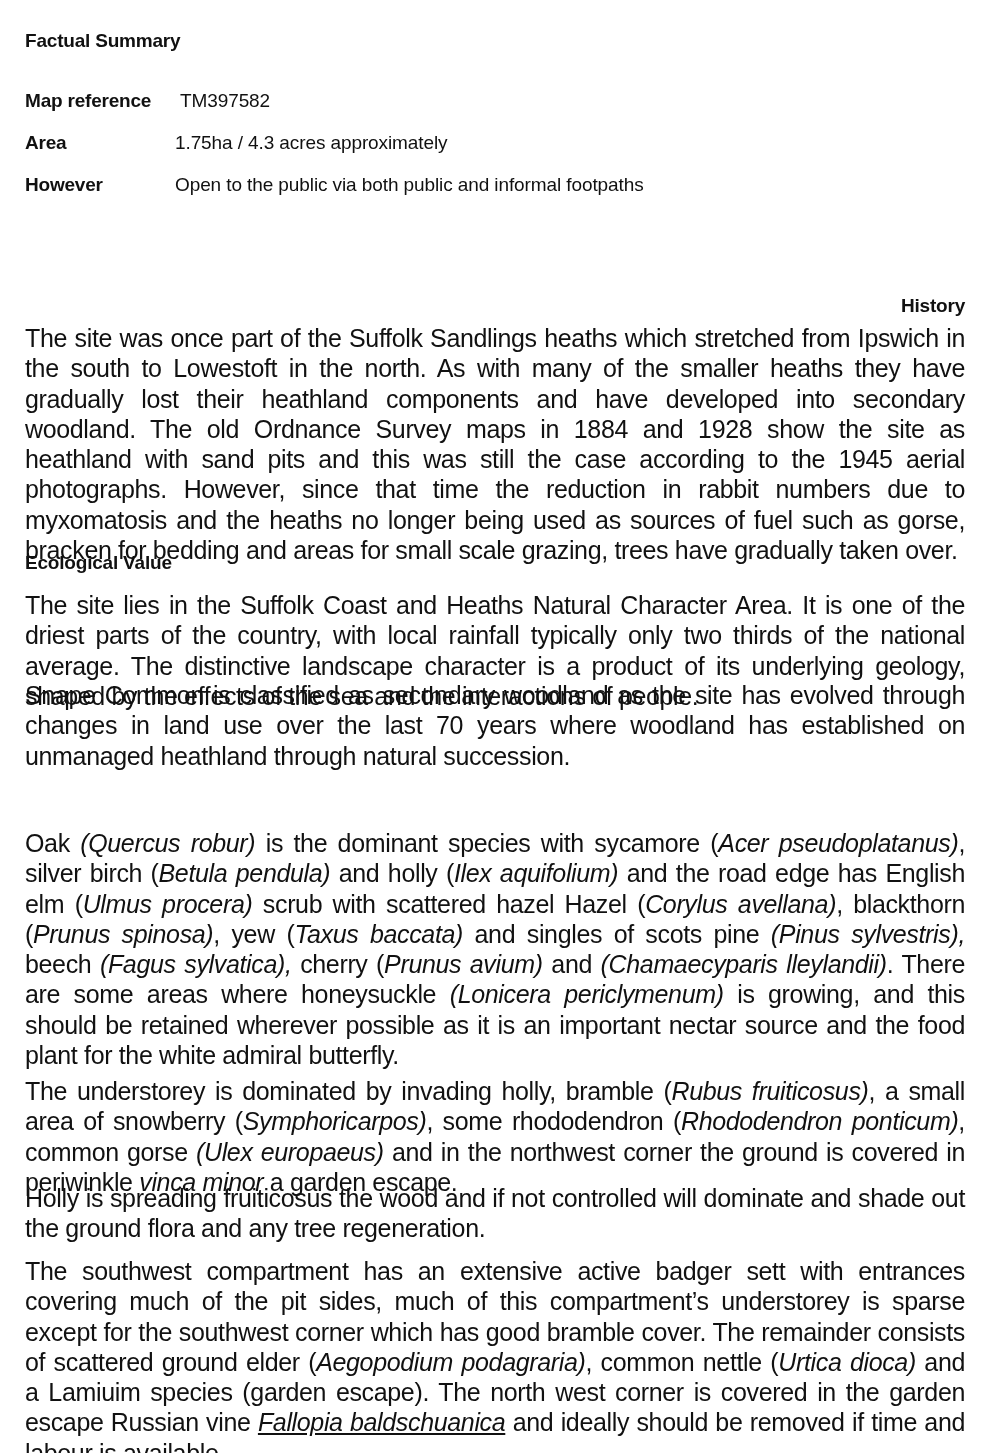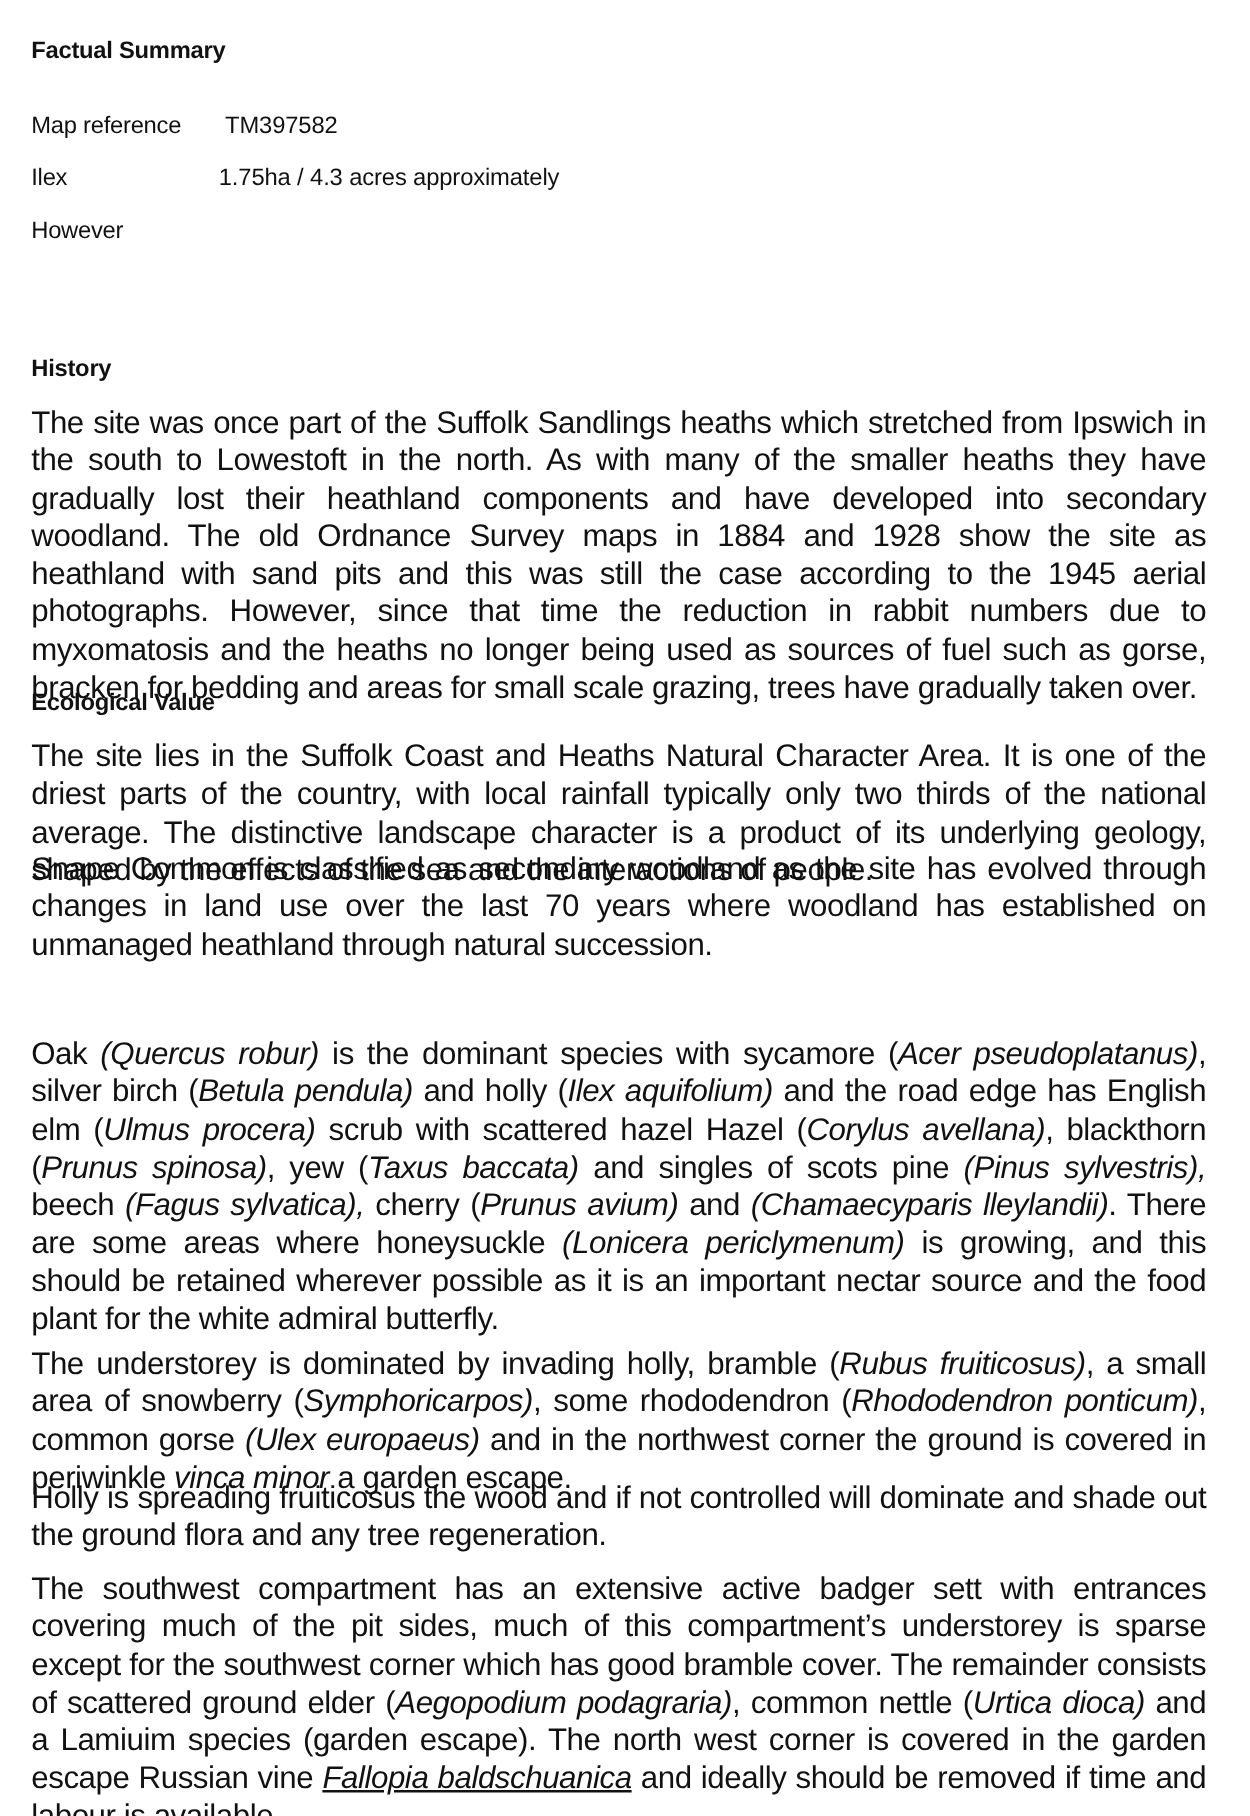--- a/index.html
+++ b/index.html
@@ -31,21 +31,21 @@
     .summary-title { position: absolute; top: 26px; left: 25px; }
     .facts { position: absolute; top: 86px; left: 25px; }
     .fact-row {
       display: flex;
       align-items: baseline;
       height: 42px;
       font-size: 19px;
       line-height: 30px;
     }
     .fact-label {
-      font-weight: normal;
+      font-weight: bold;
       width: 150px;
       letter-spacing: -0.2px;
     }
     .fact-value { letter-spacing: -0.1px; }
     .fact-row.first .fact-label { width: 155px; }
 
     .section {
       position: absolute;
       left: 25px;
       width: 940px;
@@ -53,21 +53,21 @@
     .para {
       font-size: 25px;
       line-height: 30.3px;
       margin: 0;
       text-align: justify;
       letter-spacing: -0.35px;
       word-spacing: 0px;
     }
     .para em { font-style: italic; }
     .para u { text-decoration: underline; }
-    .sec-history-title { top: 281px; }
+    .sec-history-title { top: 291px; text-align: right; }
     .sec-history-body { top: 323px; }
     .sec-eco-title { top: 548px; }
     .sec-eco-p1 { top: 590px; }
     .sec-eco-p2 { top: 680px; }
     .sec-eco-p3 { top: 828px; }
     .sec-eco-p4 { top: 1050px; margin-top: 26px; }
     .sec-eco-p5 { top: 1183px; }
     .sec-eco-p6 { top: 1256px; }
   </style>
 </head>
@@ -76,25 +76,26 @@
 <div class="page">
 
   <h2 class="heading summary-title">Factual Summary</h2>
 
   <div class="facts">
     <div class="fact-row first">
       <span class="fact-label">Map reference</span>
       <span class="fact-value">TM397582</span>
     </div>
     <div class="fact-row">
-      <span class="fact-label">Ilex</span>
+      <span class="fact-label">Area</span>
       <span class="fact-value">1.75ha / 4.3 acres approximately</span>
     </div>
     <div class="fact-row">
       <span class="fact-label">However</span>
+      <span class="fact-value">Open to the public via both public and informal footpaths</span>
     </div>
   </div>
 
   <h2 class="heading section sec-history-title">History</h2>
   <p class="para section sec-history-body">The site was once part of the Suffolk Sandlings heaths which stretched from Ipswich in the south to Lowestoft in the north. As with many of the smaller heaths they have gradually lost their heathland components and have developed into secondary woodland. The old Ordnance Survey maps in 1884 and 1928 show the site as heathland with sand pits and this was still the case according to the 1945 aerial photographs. However, since that time the reduction in rabbit numbers due to myxomatosis and the heaths no longer being used as sources of fuel such as gorse, bracken for bedding and areas for small scale grazing, trees have gradually taken over.</p>
 
   <h2 class="heading section sec-eco-title">Ecological Value</h2>
   <p class="para section sec-eco-p1">The site lies in the Suffolk Coast and Heaths Natural Character Area. It is one of the driest parts of the country, with local rainfall typically only two thirds of the national average. The distinctive landscape character is a product of its underlying geology, shaped by the effects of the sea and the interactions of people.</p>
   <p class="para section sec-eco-p2">Snape Common is classified as secondary woodland as the site has evolved through changes in land use over the last 70 years where woodland has established on unmanaged heathland through natural succession.</p>
   <p class="para section sec-eco-p3">Oak <em>(Quercus robur)</em>  is the dominant species with sycamore (<em>Acer pseudoplatanus)</em>, silver birch (<em>Betula pendula)</em> and holly (<em>Ilex aquifolium)</em> and the road edge has English elm (<em>Ulmus procera)</em> scrub with scattered hazel Hazel (<em>Corylus avellana)</em>, blackthorn (<em>Prunus spinosa)</em>, yew (<em>Taxus baccata)</em> and singles of scots pine <em>(Pinus sylvestris),</em>  beech <em>(Fagus sylvatica),</em>  cherry (<em>Prunus avium)</em> and <em>(Chamaecyparis lleylandii)</em>. There are some areas where honeysuckle <em>(Lonicera periclymenum)</em> is growing, and this should be retained wherever possible as it is an important nectar source and the food plant for the white admiral butterfly.</p>

